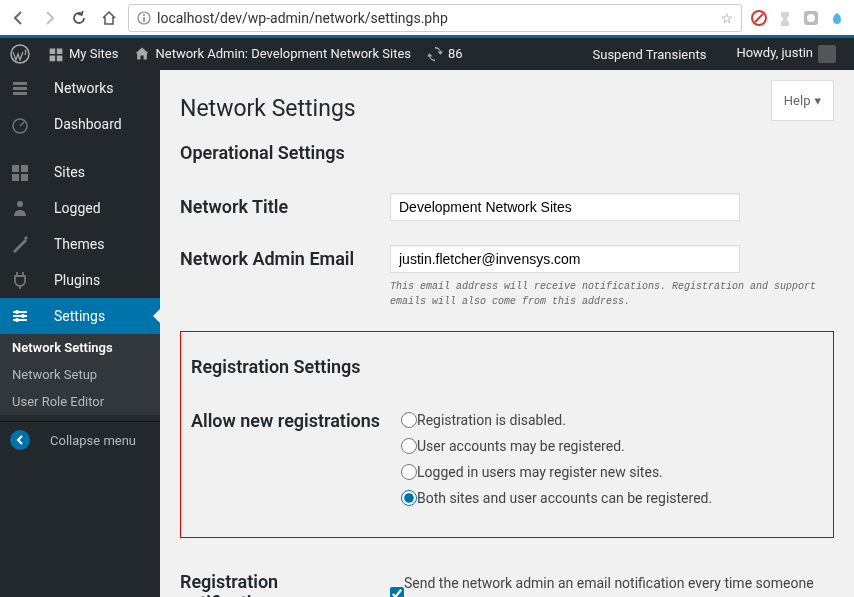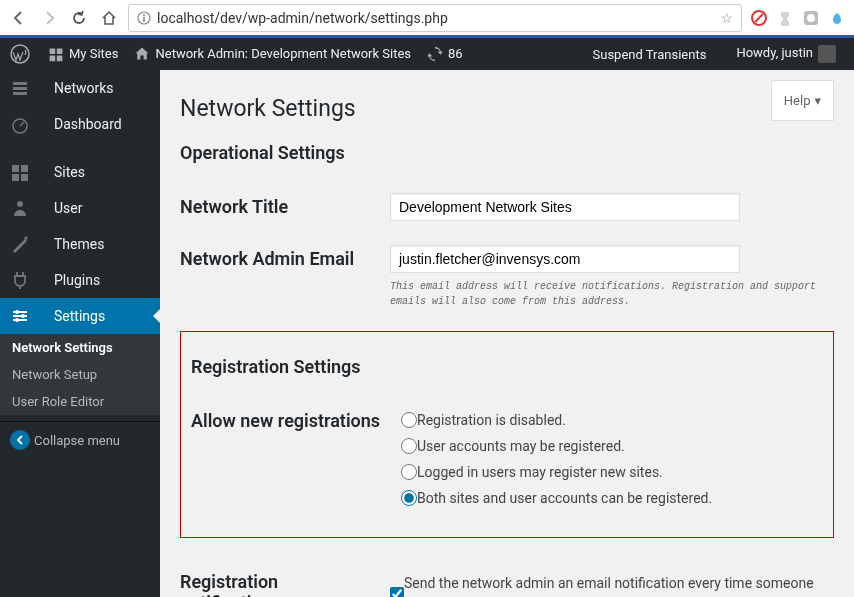--- a/index.html
+++ b/index.html
@@ -25,21 +25,21 @@
     .app-wrap { display: flex; height: calc(597px - 38px - 32px); }
     .sidebar { width: 160px; background: #23282d; color: #eee; overflow-y: auto; flex-shrink: 0; }
     .sidebar-item { padding: 8px 10px; display: flex; align-items: center; gap: 24px; cursor: pointer; color: #eee; font-size: 14px; }
     .sidebar-item.current { background: #0073aa; color: #fff; position: relative; }
     .sidebar-item.current::after { content: ''; position: absolute; right: -1px; top: 50%; transform: translateY(-50%); border: 8px solid transparent; border-right-color: #f1f1f1; }
     .sidebar-icon { width: 20px; height: 20px; display: flex; align-items: center; justify-content: center; opacity: 0.6; }
     .sidebar-item.current .sidebar-icon { opacity: 1; }
     .submenu { background: #32373c; }
     .submenu-item { padding: 6px 12px; cursor: pointer; color: #b4b9be; font-size: 13px; }
     .submenu-item.current { color: #fff; font-weight: 600; }
-    .collapse-item { padding: 8px 10px; display: flex; align-items: center; gap: 4px; color: #b4b9be; cursor: pointer; font-size: 13px; border-top: 1px solid #111; margin-top: 6px; }
+    .collapse-item { padding: 8px 10px; display: flex; align-items: center; gap: 20px; color: #b4b9be; cursor: pointer; font-size: 13px; border-top: 1px solid #111; margin-top: 6px; }
     .collapse-icon { width: 20px; height: 20px; border-radius: 50%; background: #0073aa; display:flex; align-items:center; justify-content:center; }
     
     
     .content { flex: 1; background: #f1f1f1; padding: 10px 20px 20px; overflow-y: auto; position: relative; }
     .help-tab { position: absolute; right: 20px; top: 10px; background: #fff; border: 1px solid #ddd; padding: 12px 12px; font-size: 13px; color: #666; cursor: pointer; display: flex; align-items: center; gap: 4px; }
     h1 { font-size: 23px; font-weight: 400; color: #23282d; margin: 15px 0 20px; }
     h2 { font-size: 18px; font-weight: 600; color: #23282d; margin: 12px 0 18px; }
     .form-table { width: 100%; border-collapse: collapse; }
     .form-table th { text-align: left; vertical-align: top; width: 200px; padding: 15px 10px 15px 0; font-weight: 600; color: #23282d; font-size: 18px; }
     .form-table td { padding: 12px 10px; vertical-align: top; }
@@ -183,21 +183,21 @@
         </span>
       <span>Sites</span>
     </div>
     <div class="sidebar-item">
       <span class="sidebar-icon">
           <svg width="20" height="20" viewBox="0 0 20 20">
             <circle cx="10" cy="6" r="3" fill="#aaa"></circle>
             <path d="M4 18c0-4 3-6 6-6s6 2 6 6z" fill="#aaa"></path>
           </svg>
         </span>
-      <span>User</span>
+      <span>Logged</span>
     </div>
     <div class="sidebar-item">
       <span class="sidebar-icon">
           <svg width="20" height="20" viewBox="0 0 20 20">
             <path d="M3 17L15 5l2 2L5 19z M14 4l2-2 2 2-2 2z" fill="#aaa"></path>
           </svg>
         </span>
       <span>Themes</span>
     </div>
     <div class="sidebar-item">

